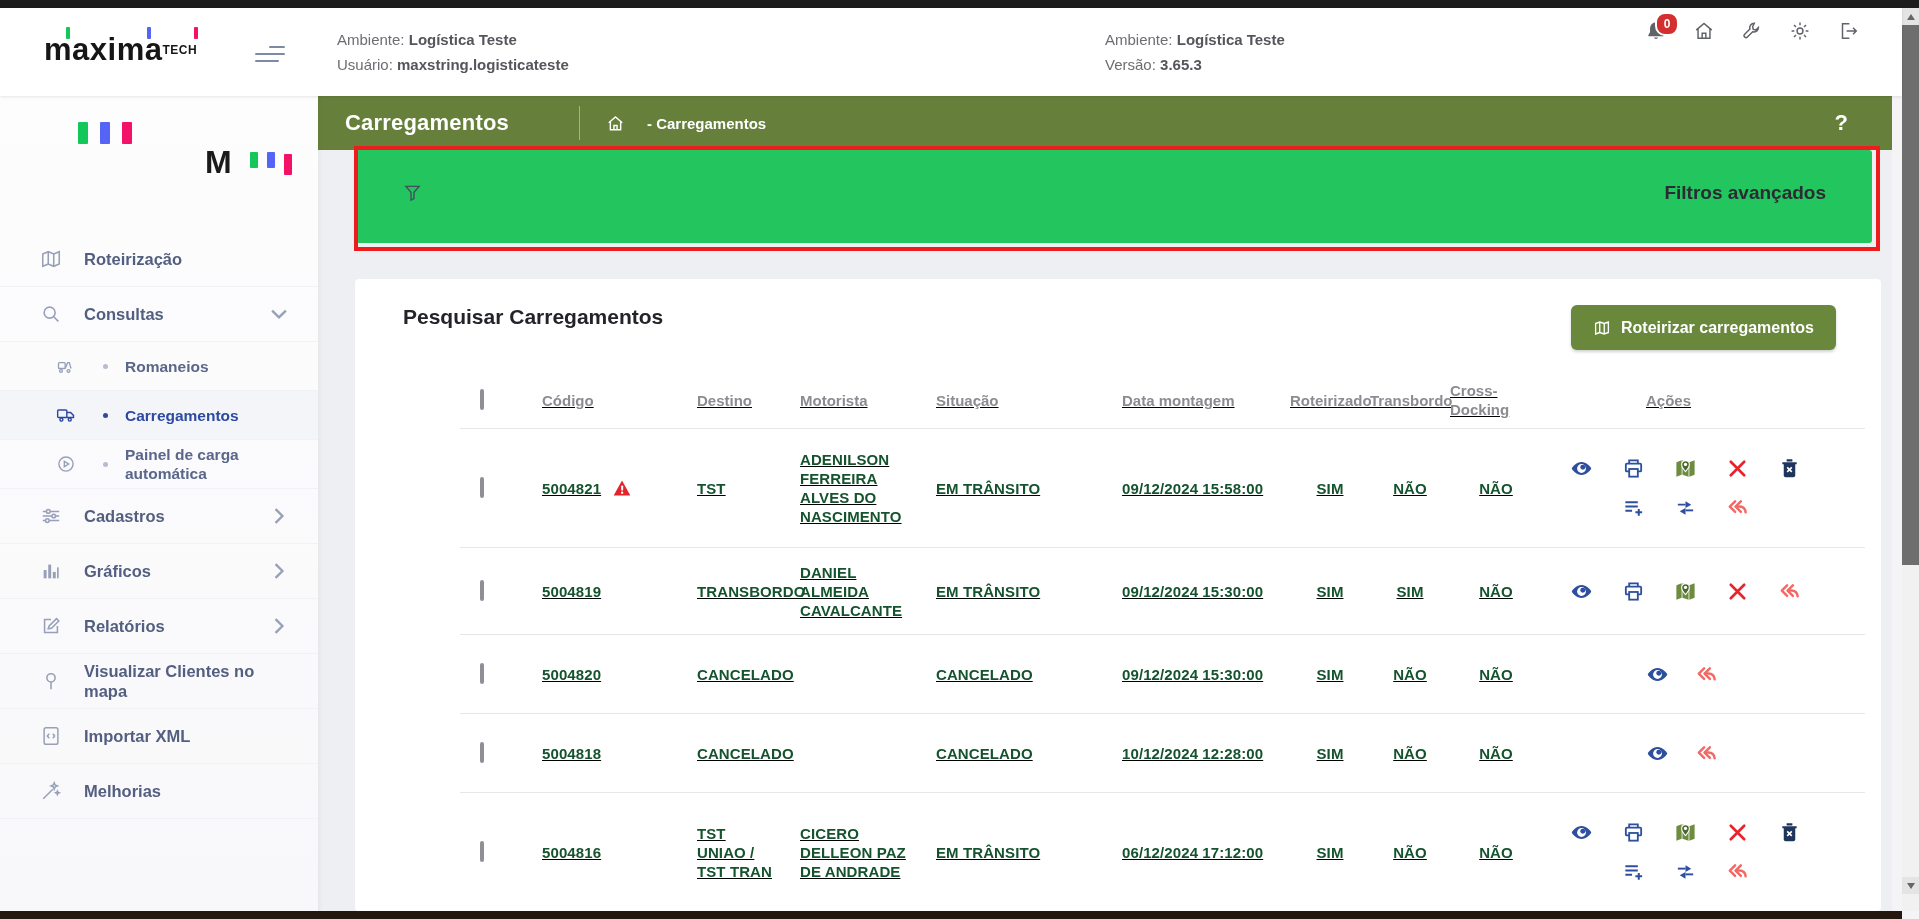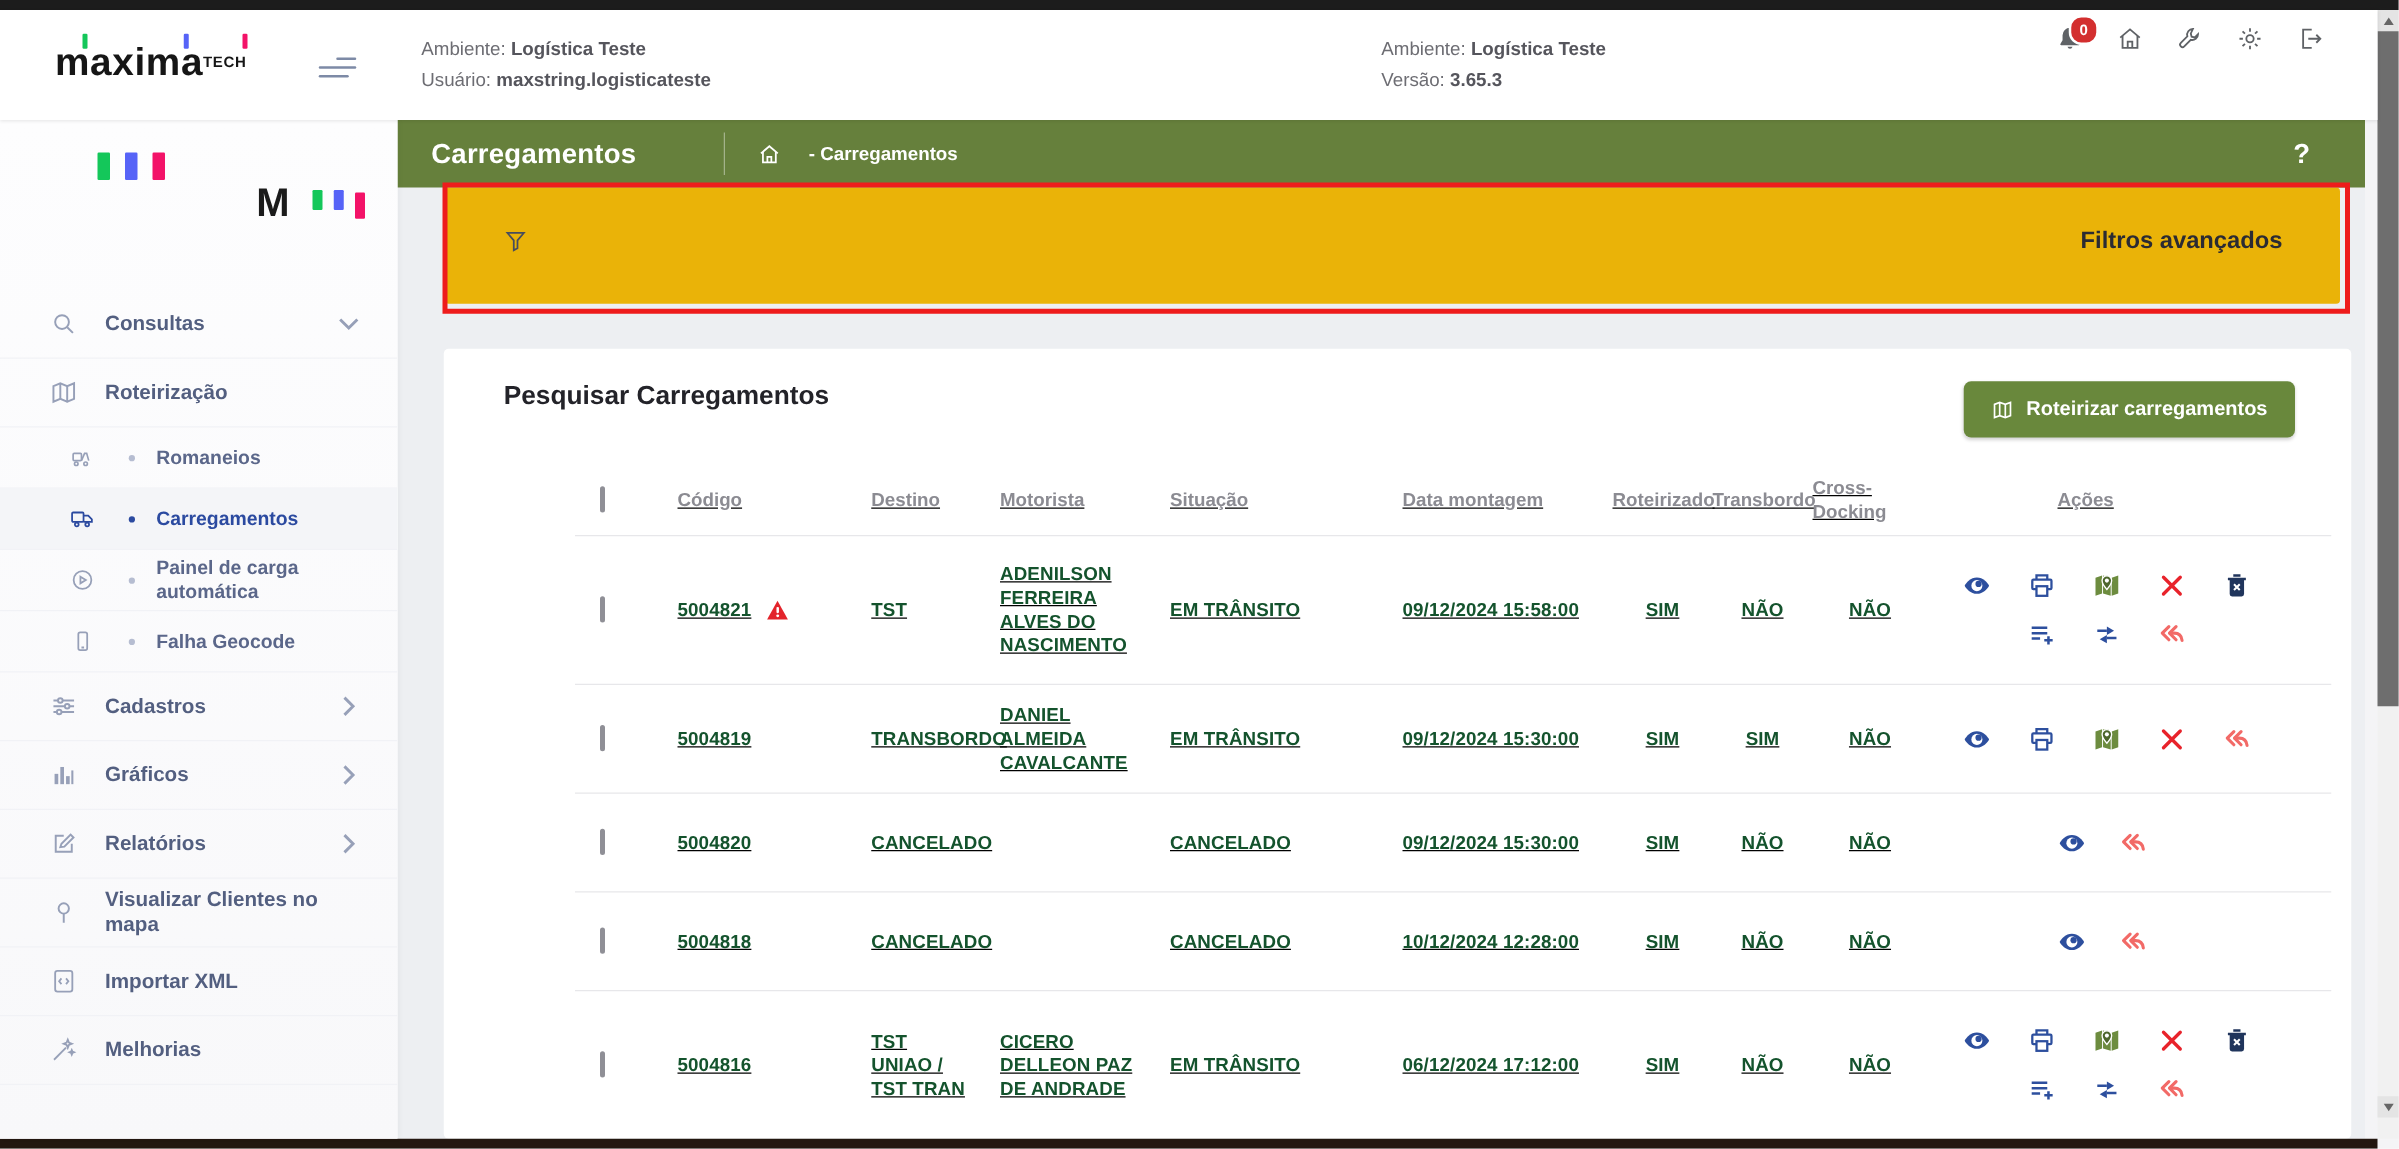--- a/index.html
+++ b/index.html
@@ -65,21 +65,21 @@
   
   .main{left:318px;top:96px;width:1574px;height:815px;background:#edeff2;}
   .green-bar{position:absolute;left:0;top:0;width:1574px;height:54px;background:#66803c;display:flex;align-items:center;color:#fff;}
   .gb-title{font-size:22px;font-weight:700;margin-left:27px;letter-spacing:.2px;}
   .gb-div{width:1px;height:34px;background:rgba(255,255,255,.4);margin-left:70px;}
   .gb-home{margin-left:26px;display:flex;}
   .gb-home svg{width:19px;height:19px;}
   .gb-crumb{margin-left:22px;font-size:15px;font-weight:600;}
   .gb-help{position:absolute;right:44px;font-size:22px;font-weight:800;cursor:pointer;}
   
-  .filter-card{position:absolute;left:38px;top:54px;width:1516px;height:93px;background:#eab308;border-radius:3px;}
+  .filter-card{position:absolute;left:38px;top:54px;width:1516px;height:93px;background:#22c55e;border-radius:3px;}
   .funnel{position:absolute;left:46px;top:32px;cursor:pointer;display:flex;}
   .funnel svg{width:21px;height:21px;}
   .adv-filters{position:absolute;right:46px;top:32px;font-size:19px;font-weight:700;color:#2b2b33;cursor:pointer;}
   .annotation{position:absolute;left:36px;top:50px;width:1518px;height:97px;border:4px solid #ee1c1c;z-index:6;pointer-events:none;}
   
   .card{position:absolute;left:37px;top:183px;width:1526px;height:632px;background:#fff;border-radius:4px;overflow:hidden;}
   .card-head{display:flex;justify-content:space-between;align-items:flex-start;padding:26px 45px 0 37px;margin-left:11px;}
   .card-title{font-size:21px;font-weight:800;color:#232329;}
   .route-btn{background:#69883c;border:none;color:#fff;font-family:inherit;font-size:16px;font-weight:700;
              height:45px;padding:0 22px;border-radius:6px;display:flex;align-items:center;gap:10px;cursor:pointer;box-shadow:0 2px 3px rgba(0,0,0,.18);}
@@ -185,39 +185,39 @@
     <div class="bars2">
         <i class="c-green"></i>
         <i class="c-blue"></i>
         <i class="c-pink"></i>
       </div>
   </div>
   <div class="menu">
       <div class="side-item top">
         <span class="icn" style="display: flex;">
           <svg viewBox="0 0 24 24" fill="none" stroke="currentColor" stroke-width="1.7">
+            <path d="M3 6.5l6-2.5 6 2.5 6-2.5v13.5l-6 2.5-6-2.5-6 2.5z"></path>
+            <path d="M9 4v14M15 6.5v14"></path>
+          </svg>
+        </span>
+        <span class="lbl">Roteirização</span>
+      </div>
+      <div class="side-item top">
+        <span class="icn" style="display: flex;">
+          <svg viewBox="0 0 24 24" fill="none" stroke="currentColor" stroke-width="1.7">
             <circle cx="10.5" cy="10.5" r="6"></circle>
             <path d="M15 15l5 5"></path>
           </svg>
         </span>
         <span class="lbl">Consultas</span>
         <span class="icn chev" style="display: flex;">
           <svg viewBox="0 0 16 16" fill="none" stroke="currentColor" stroke-width="1.7">
             <path d="M3 5.5l5 5 5-5"></path>
           </svg>
         </span>
-      </div>
-      <div class="side-item top">
-        <span class="icn" style="display: flex;">
-          <svg viewBox="0 0 24 24" fill="none" stroke="currentColor" stroke-width="1.7">
-            <path d="M3 6.5l6-2.5 6 2.5 6-2.5v13.5l-6 2.5-6-2.5-6 2.5z"></path>
-            <path d="M9 4v14M15 6.5v14"></path>
-          </svg>
-        </span>
-        <span class="lbl">Roteirização</span>
       </div>
       <div class="side-item sub">
         <span class="icn" style="display: flex;">
           <svg viewBox="0 0 24 24" fill="none" stroke="currentColor" stroke-width="1.6">
             <rect x="3" y="8" width="8" height="7" rx="1"></rect>
             <path d="M11 15l3-7h2l2 7"></path>
             <circle cx="6" cy="18" r="1.7"></circle>
             <circle cx="15" cy="18" r="1.7"></circle>
           </svg>
         </span>
@@ -238,30 +238,20 @@
       </div>
       <div class="side-item sub">
         <span class="icn" style="display: flex;">
           <svg viewBox="0 0 24 24" fill="none" stroke="currentColor" stroke-width="1.7">
             <circle cx="12" cy="12" r="8.5"></circle>
             <path d="M10 8.8l5.2 3.2-5.2 3.2z"></path>
           </svg>
         </span>
         <span class="bullet"></span>
         <span class="lbl">Painel de carga automática</span>
-      </div>
-      <div class="side-item sub">
-        <span class="icn" style="display: flex;">
-          <svg viewBox="0 0 24 24" fill="none" stroke="currentColor" stroke-width="1.7">
-            <rect x="8" y="3.5" width="8.5" height="17" rx="1.8"></rect>
-            <path d="M11 18h2.5"></path>
-          </svg>
-        </span>
-        <span class="bullet"></span>
-        <span class="lbl">Falha Geocode</span>
       </div>
       <div class="side-item top">
         <span class="icn" style="display: flex;">
           <svg viewBox="0 0 24 24" fill="none" stroke="currentColor" stroke-width="1.7">
             <path d="M3 7h18M3 12h18M3 17h18"></path>
             <circle cx="9" cy="7" r="2" fill="#f8f8fa"></circle>
             <circle cx="15" cy="12" r="2" fill="#f8f8fa"></circle>
             <circle cx="8" cy="17" r="2" fill="#f8f8fa"></circle>
           </svg>
         </span>

